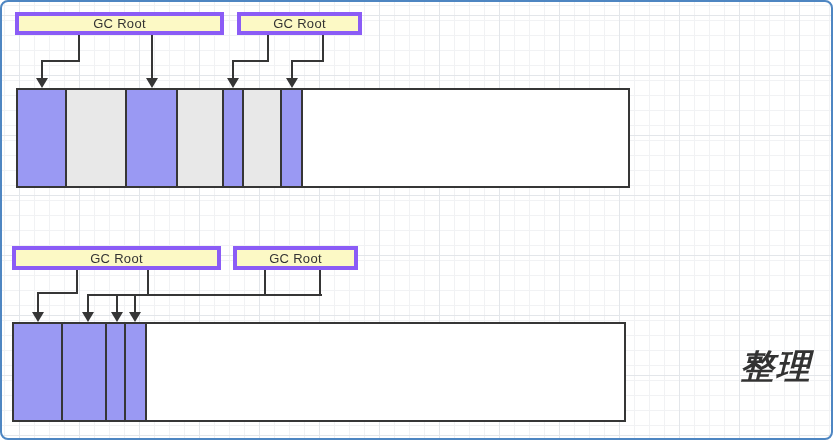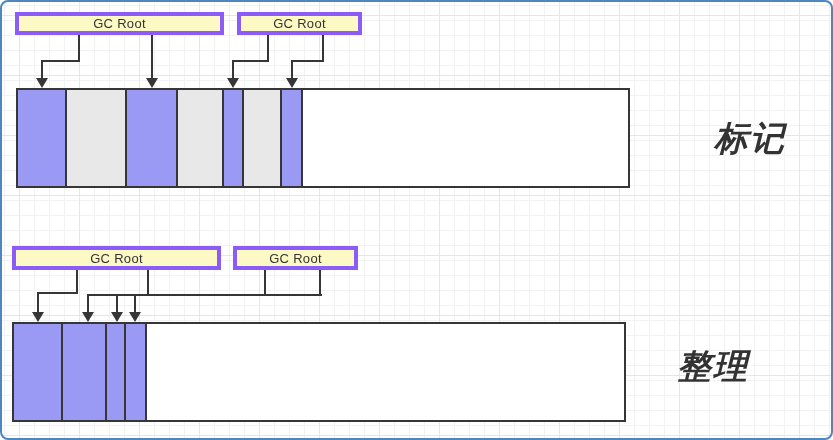--- a/index.html
+++ b/index.html
@@ -60,21 +60,21 @@
     width:124px;
     text-align:center;
     font-size:34px;
     font-weight:bold;
     font-style:italic;
     color:#333333;
     text-shadow:1px 1px 0 rgba(255,255,255,0.8);
     letter-spacing:2px;
   }
   .label-mark{left:688px;top:116px;}
-  .label-compact{left:651px;top:344px;}
+  .label-compact{left:688px;top:344px;text-align:right;}
 </style>
 </head>
 <body>
 
 <div class="canvas">
   <div class="frame"></div>
   <div class="layer" id="shapes-layer">
       <div class="bar" style="left: 16px; top: 88px; width: 614px; height: 100px;"></div>
       <div class="seg live" style="left: 16px; top: 88px; width: 51px; height: 100px;"></div>
       <div class="seg dead" style="left: 65px; top: 88px; width: 62px; height: 100px;"></div>
@@ -114,15 +114,14 @@
       <div class="cline" style="left: 87px; top: 294px; width: 2px; height: 18px;"></div>
       <div class="cline" style="left: 116px; top: 294px; width: 2px; height: 18px;"></div>
       <div class="cline" style="left: 134px; top: 294px; width: 2px; height: 18px;"></div>
       <div class="arrowhead" style="left: 32px; top: 312px;"></div>
       <div class="arrowhead" style="left: 82px; top: 312px;"></div>
       <div class="arrowhead" style="left: 111px; top: 312px;"></div>
       <div class="arrowhead" style="left: 129px; top: 312px;"></div>
       <div class="gc-box" style="left: 12px; top: 246px; width: 209px; height: 24px;">GC Root</div>
       <div class="gc-box" style="left: 233px; top: 246px; width: 125px; height: 24px;">GC Root</div>
     </div>
-  <div class="side-label label-mark">标记</div>
   <div class="side-label label-compact">整理</div>
 </div>
 
 </body></html>

